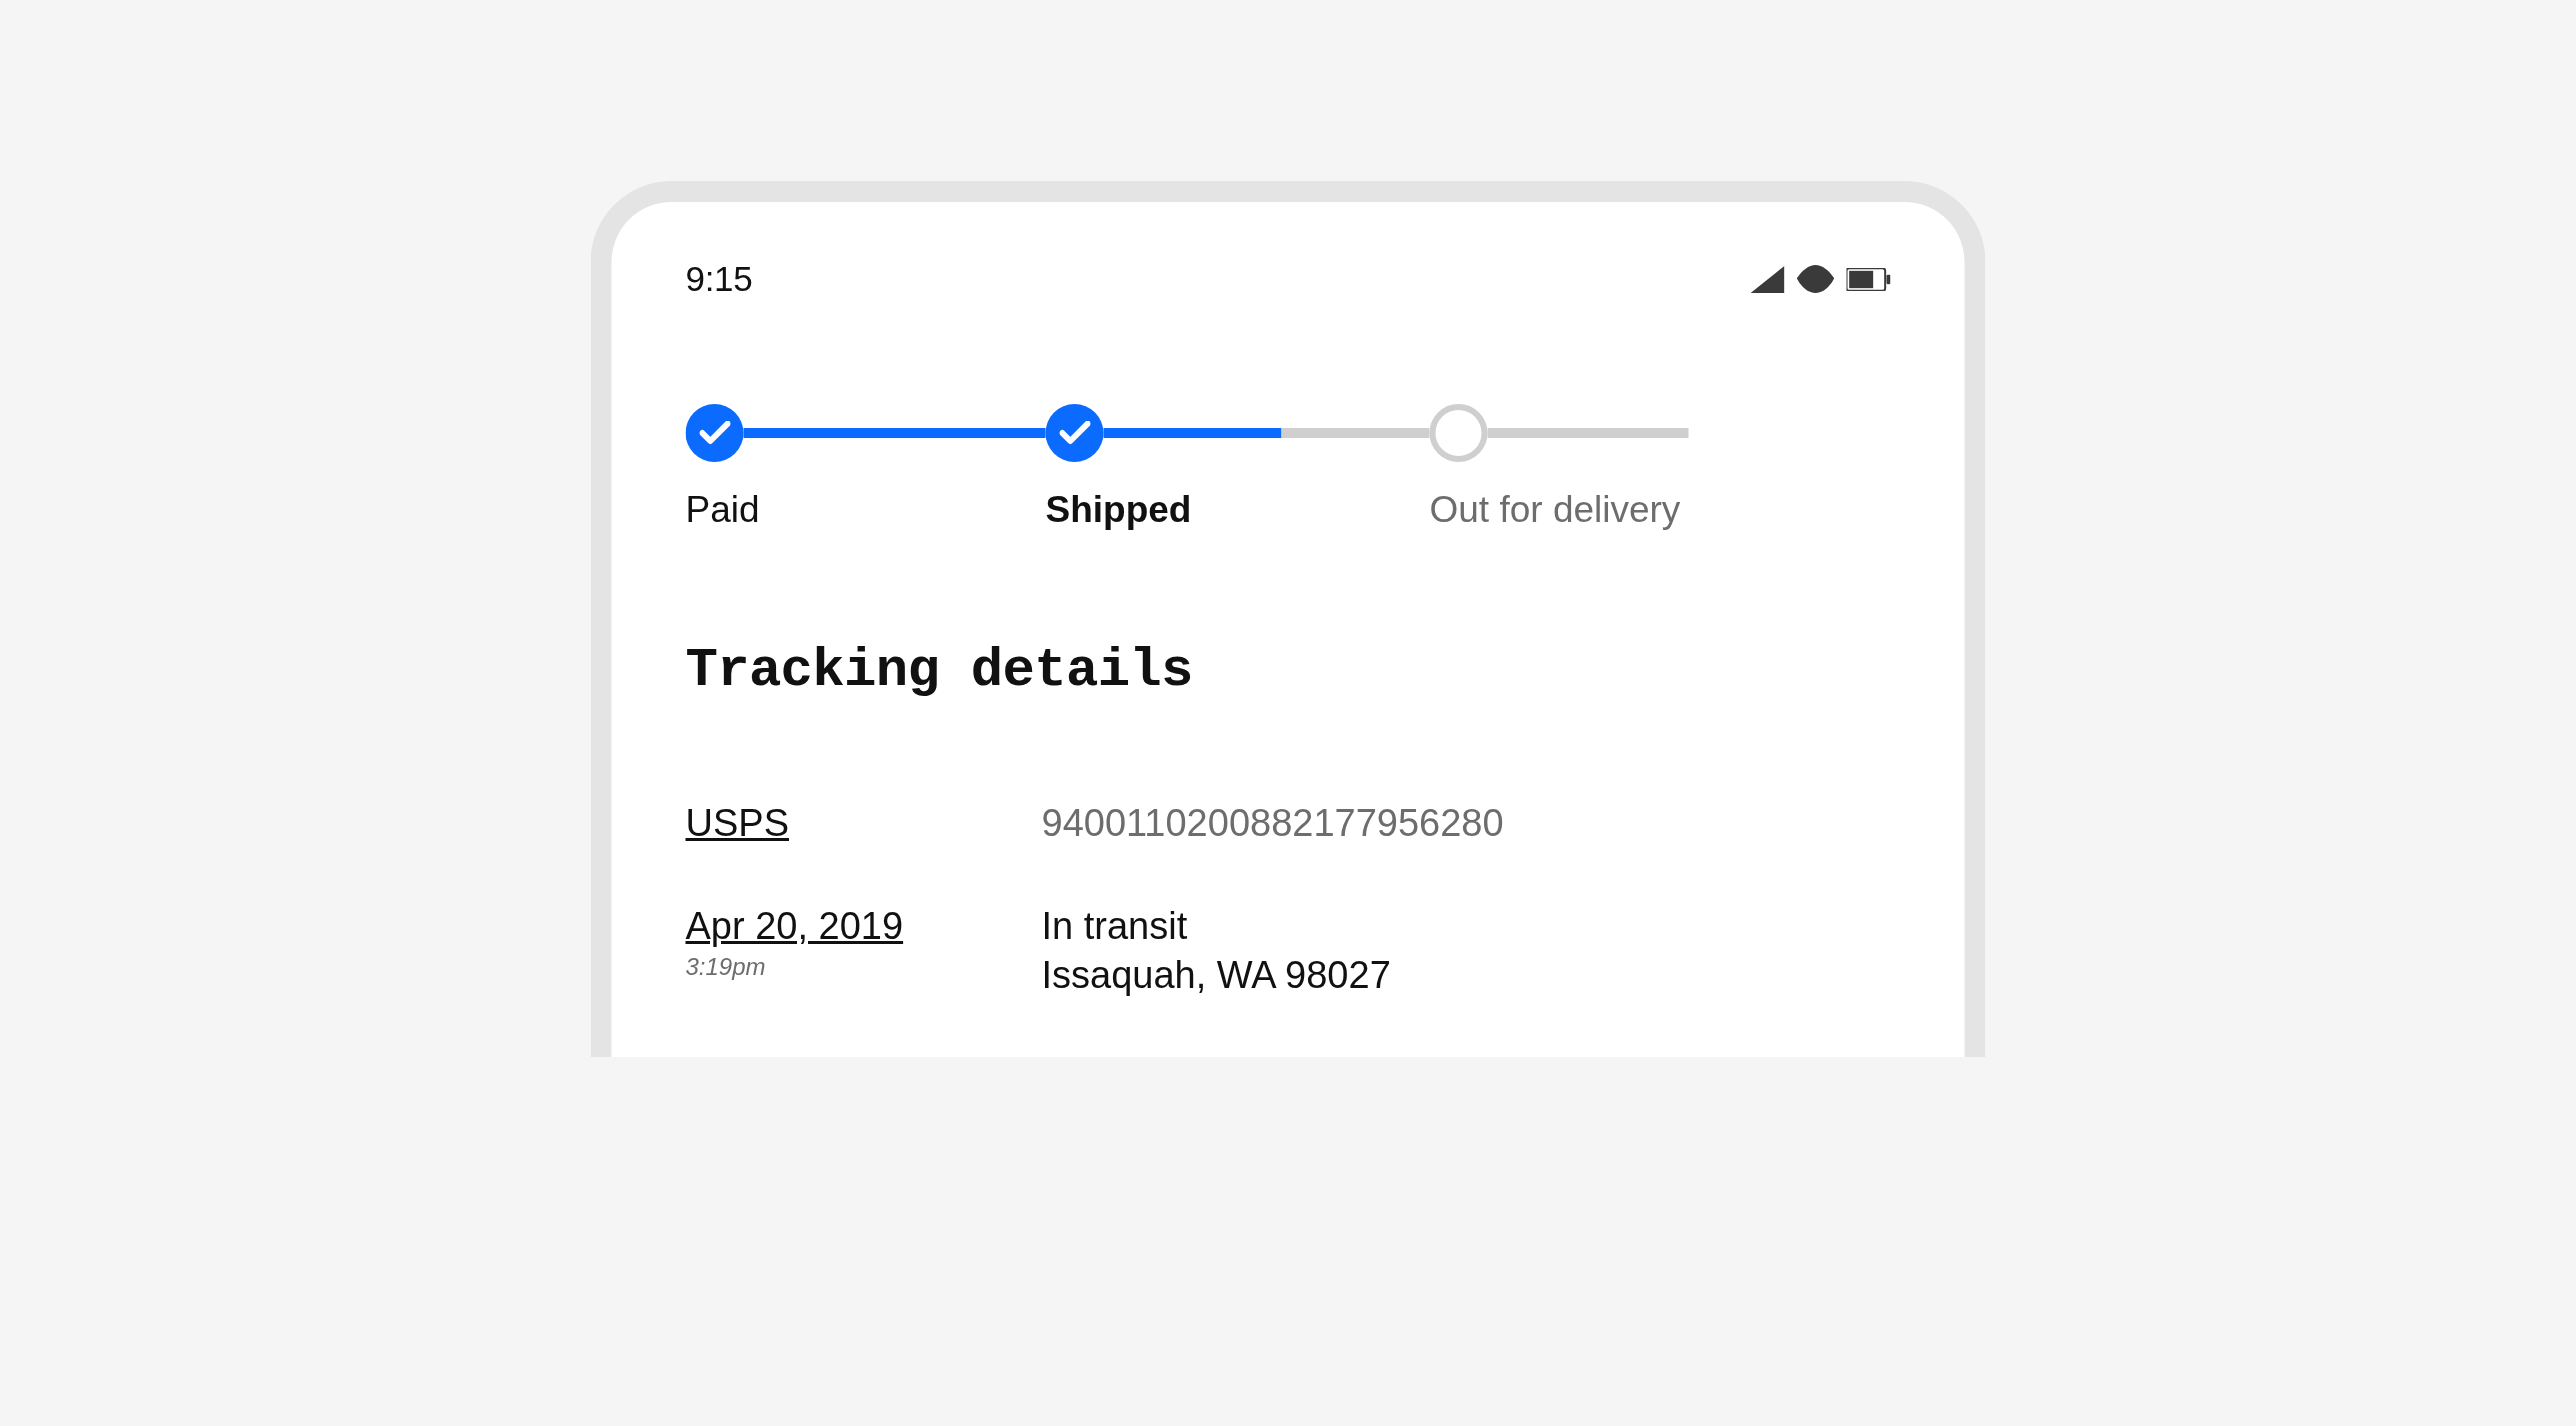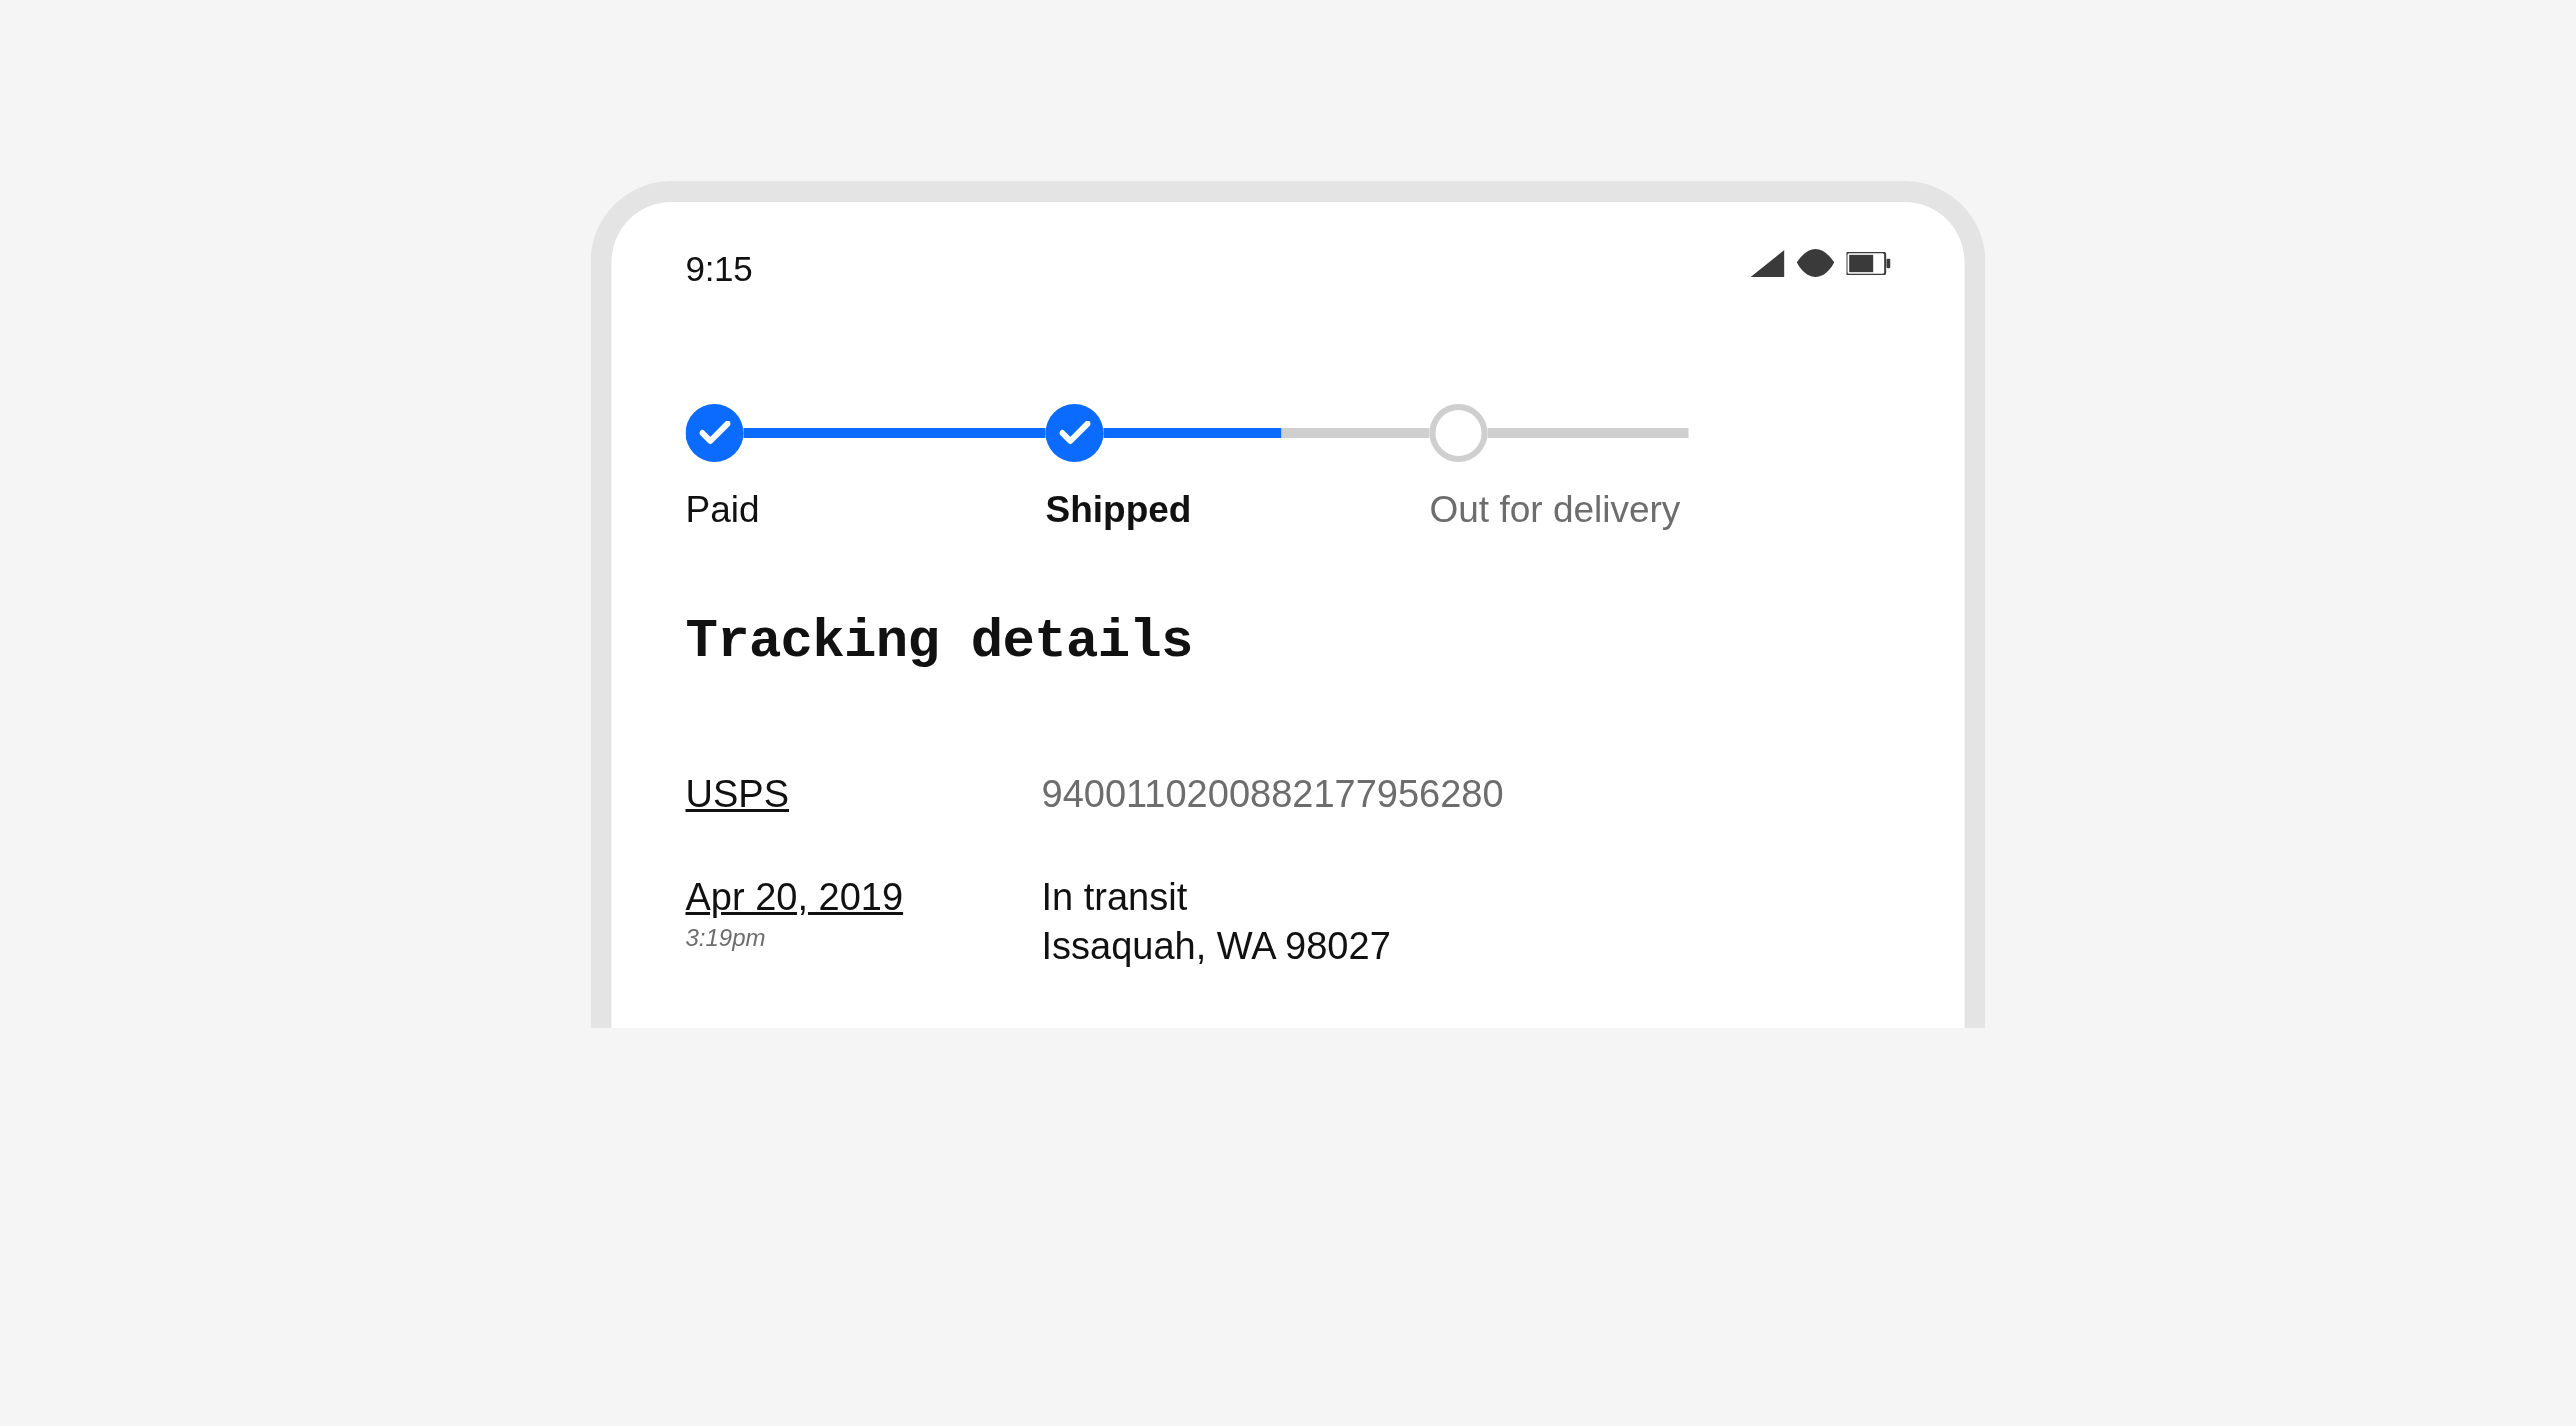--- a/index.html
+++ b/index.html
@@ -24,21 +24,21 @@
     width: 1395px;
     background: #fff;
     border: 21.5px solid #e4e4e4;
     border-bottom: none;
     border-radius: 81px 81px 0 0;
     padding: 47px 74px 0 74px;
   }
   .status-bar {
     display: flex;
     justify-content: space-between;
-    align-items: flex-start;
+    align-items: center;
     height: 60px;
     margin-bottom: 94px;
     gap: 46px;
   }
   .status-time {
     font-size: 35px;
     font-weight: 400;
     color: #111;
     letter-spacing: -0.3px;
   }
@@ -46,21 +46,21 @@
     display: flex;
     align-items: center;
     gap: 12px;
   }
   .status-icons svg { display: block; }
 
   
   .stepper {
     display: flex;
     align-items: flex-start;
-    margin-bottom: 80px;
+    margin-bottom: 109px;
     overflow: hidden;
   }
   .step {
     display: flex;
     flex-direction: column;
     align-items: flex-start;
   }
   .step-node-row {
     display: flex;
     align-items: center;

